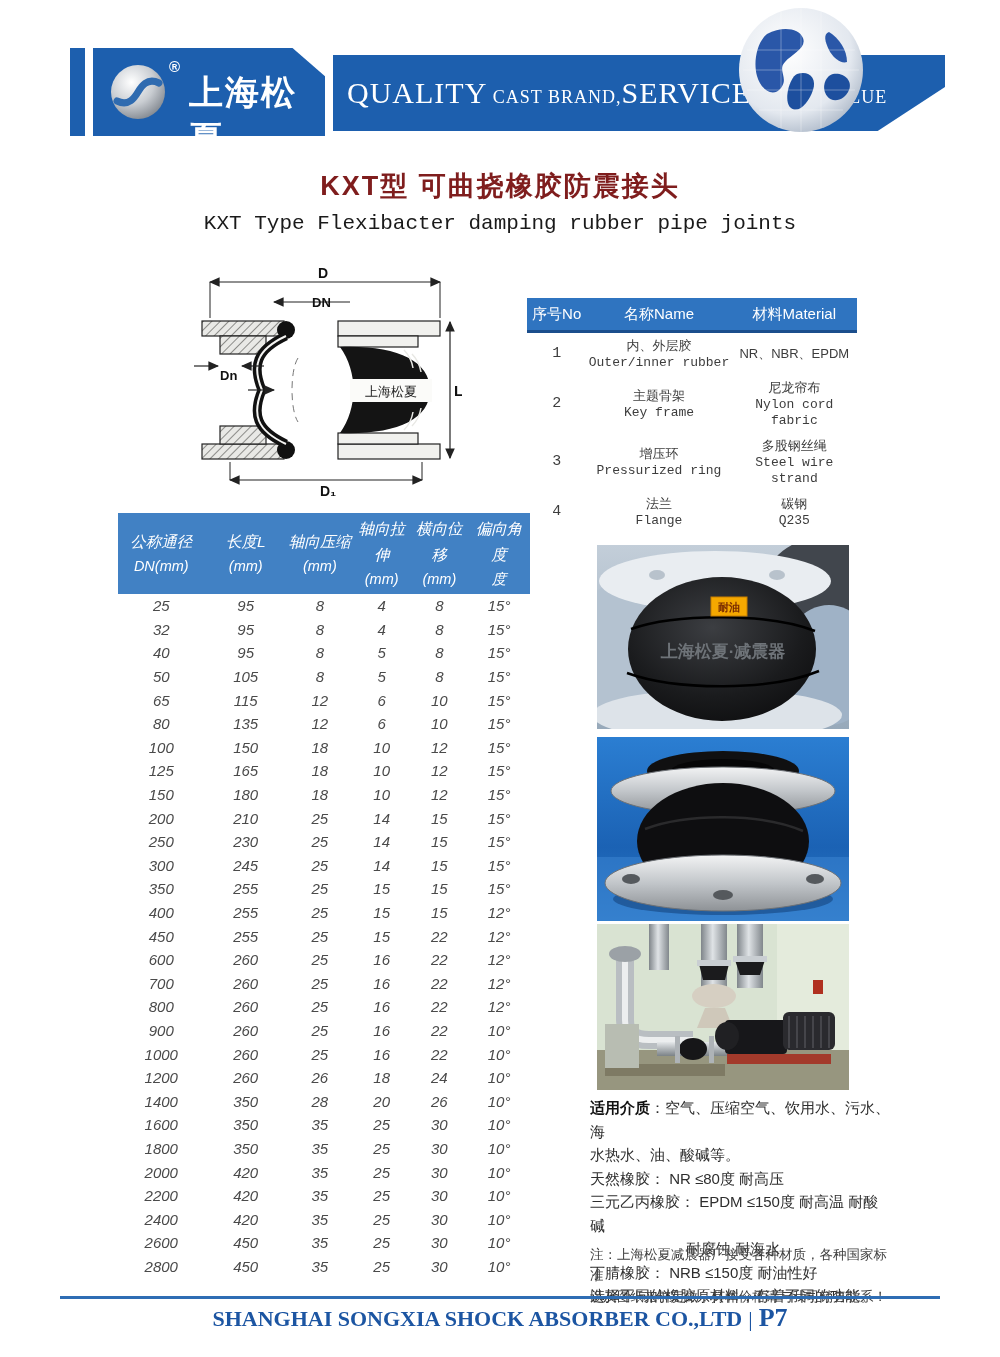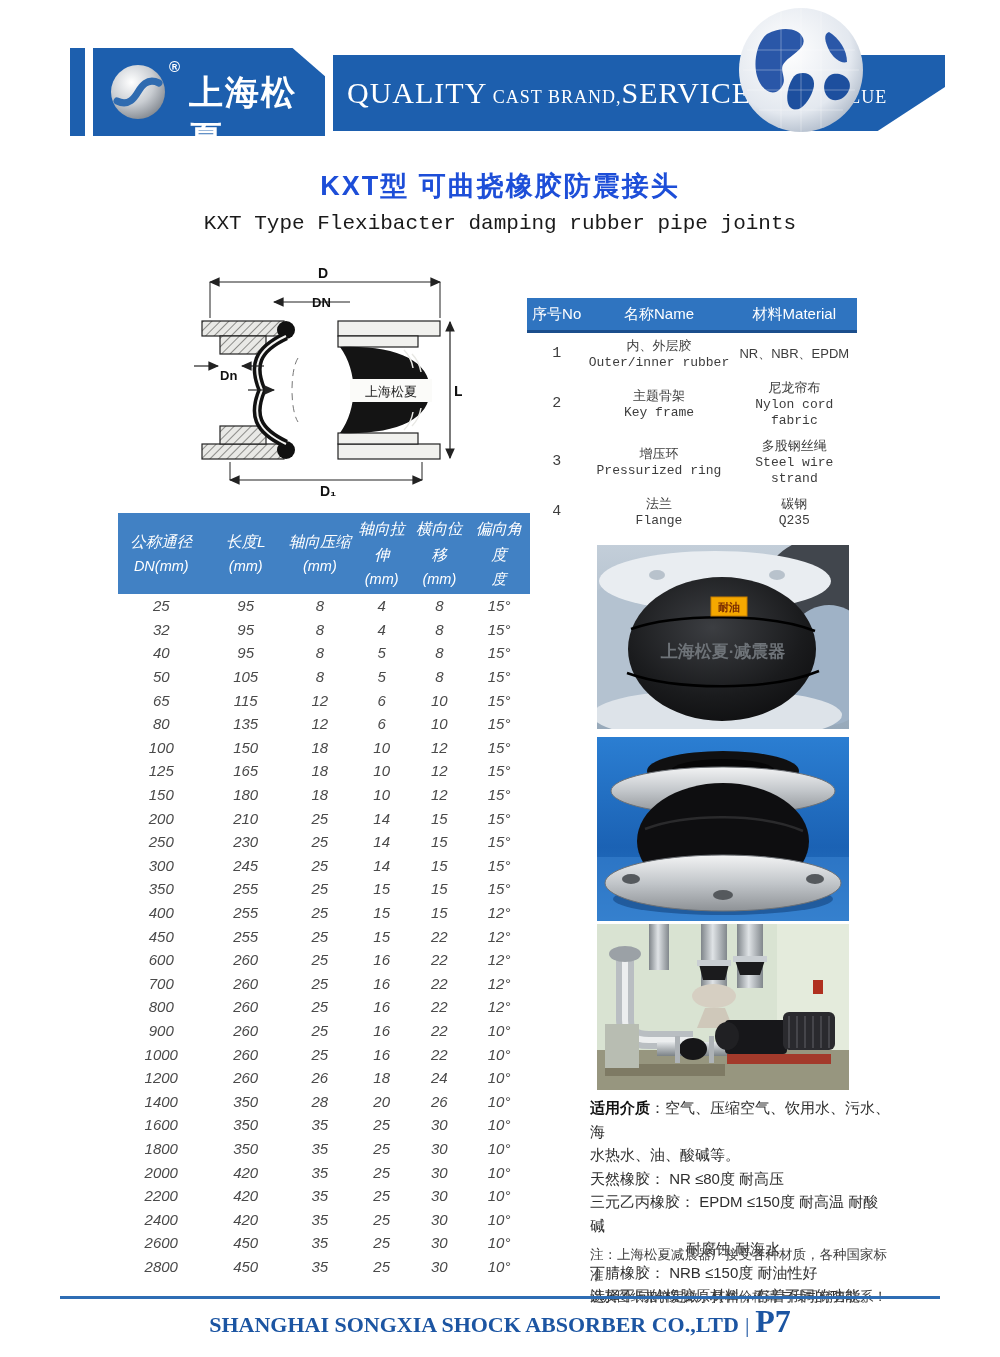--- a/index.html
+++ b/index.html
@@ -16,21 +16,21 @@
   .brand-name{left:96px;top:22px;color:#fff;font-size:34px;font-weight:bold;letter-spacing:2px;}
   .banner{left:333px;top:55px;width:612px;height:76px;background:#1d5fae;
           clip-path:polygon(0 0,100% 0,100% 42%,89% 100%,0 100%);
           display:flex;align-items:center;padding-left:14px;box-sizing:border-box;}
   .slogan{color:#fff;font-family:"Liberation Serif","DejaVu Serif",serif;white-space:nowrap;}
   .slogan .big{font-size:30px;letter-spacing:1px;}
   .slogan .small{font-size:18px;letter-spacing:1px;}
   .globe{left:737px;top:4px;width:130px;height:134px;}
 
   
-  .title-cn{left:0;top:168px;width:1000px;text-align:center;font-size:27px;font-weight:bold;color:#1d4ed8;letter-spacing:2px;}
+  .title-cn{left:0;top:168px;width:1000px;text-align:center;font-size:27px;font-weight:bold;color:#7f1d1d;letter-spacing:2px;}
   .title-en{left:0;top:212px;width:1000px;text-align:center;font-size:21px;color:#1a1a1a;
             font-family:"Liberation Mono","DejaVu Sans Mono",monospace;letter-spacing:0px;}
 
   
   .diagram{left:190px;top:266px;width:272px;height:232px;}
 
   
   .materials{left:527px;top:278px;width:330px;border-collapse:collapse;table-layout:fixed;margin-top:20px;}
   .materials th{background:#2f74c0;color:#fff;font-size:15px;font-weight:normal;height:30px;border-bottom:3px solid #1b4e8c;}
   .materials td{text-align:center;vertical-align:middle;padding:3px 0 4px 0;color:#3d3d3d;}
@@ -52,21 +52,21 @@
   
   .media{left:590px;top:1096px;width:300px;font-size:15px;color:#2e2e2e;line-height:23.5px;}
   .media .head{font-weight:bold;color:#111;}
   .media .indent{padding-left:96px;}
   .note{left:590px;top:1244px;width:300px;font-size:13.5px;color:#404040;line-height:21px;}
 
   
   .footer-rule{left:60px;top:1296px;width:880px;height:3px;background:#2e6db4;}
   .footer{left:0;top:1303px;width:1000px;text-align:center;color:#1c55a2;
           font-family:"Liberation Serif","DejaVu Serif",serif;font-weight:bold;font-size:22px;}
-  .footer .page-no{font-size:32px;}
+  .footer .page-no{font-size:26px;}
   .footer .sep{font-weight:normal;padding:0 6px;}
 </style>
 </head>
 <body>
 
 <div class="abs accent-bar"></div>
 
 <div class="abs logo-box">
   <div class="abs logo-sphere">
     <svg width="58" height="58" viewBox="0 0 58 58">

